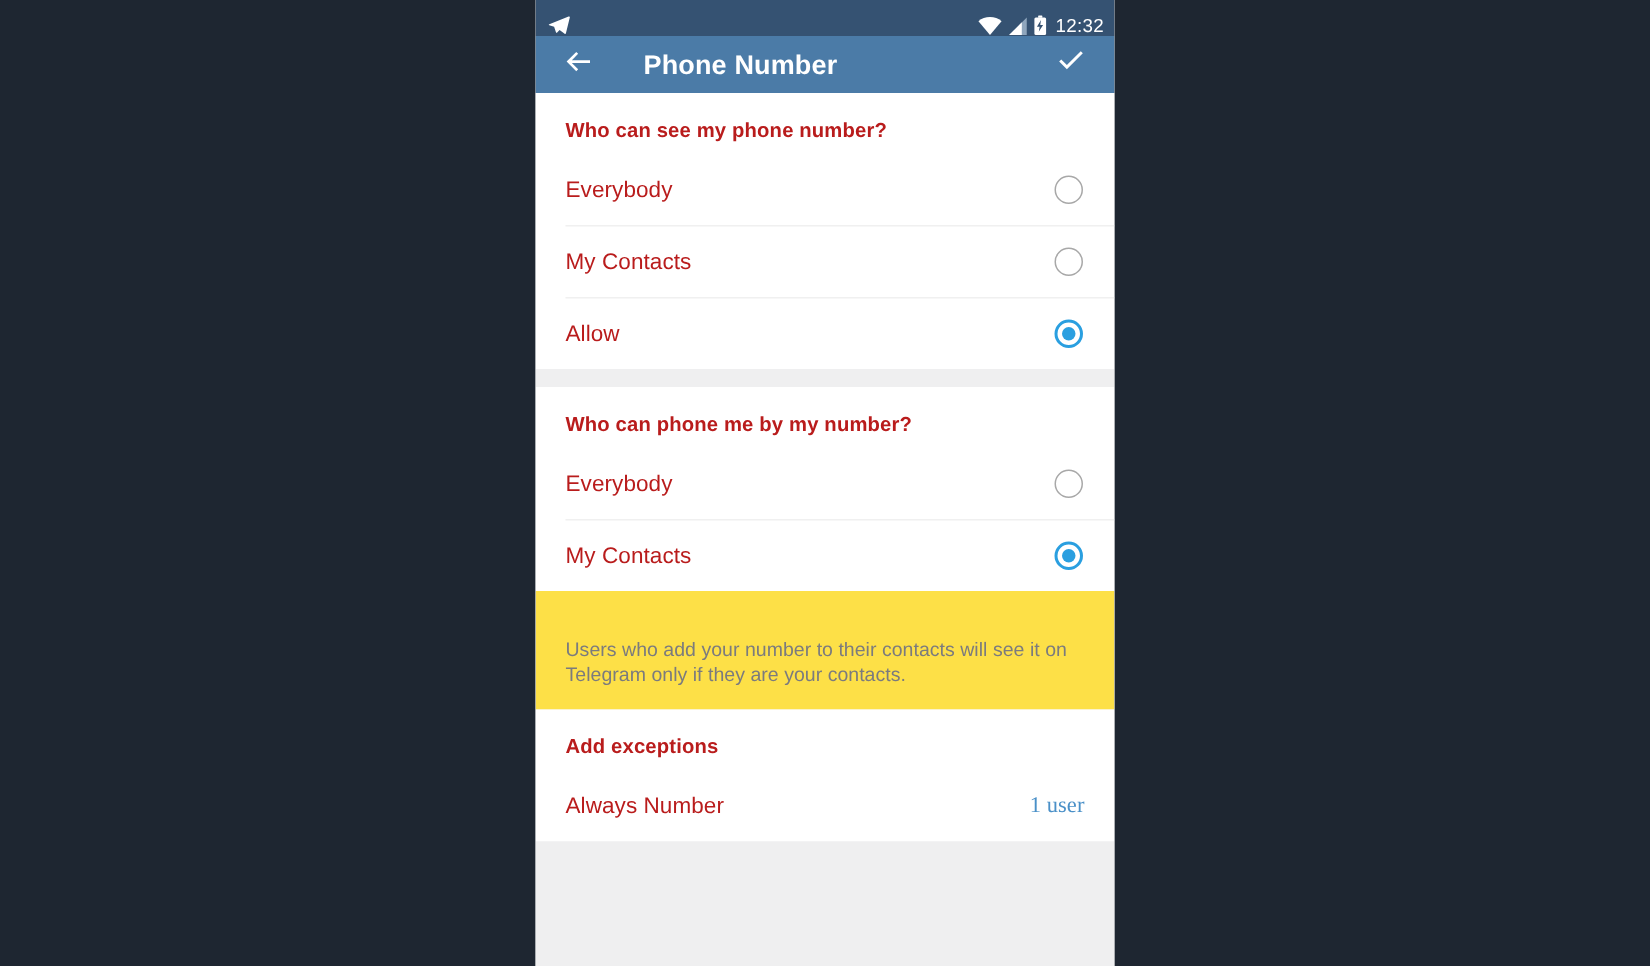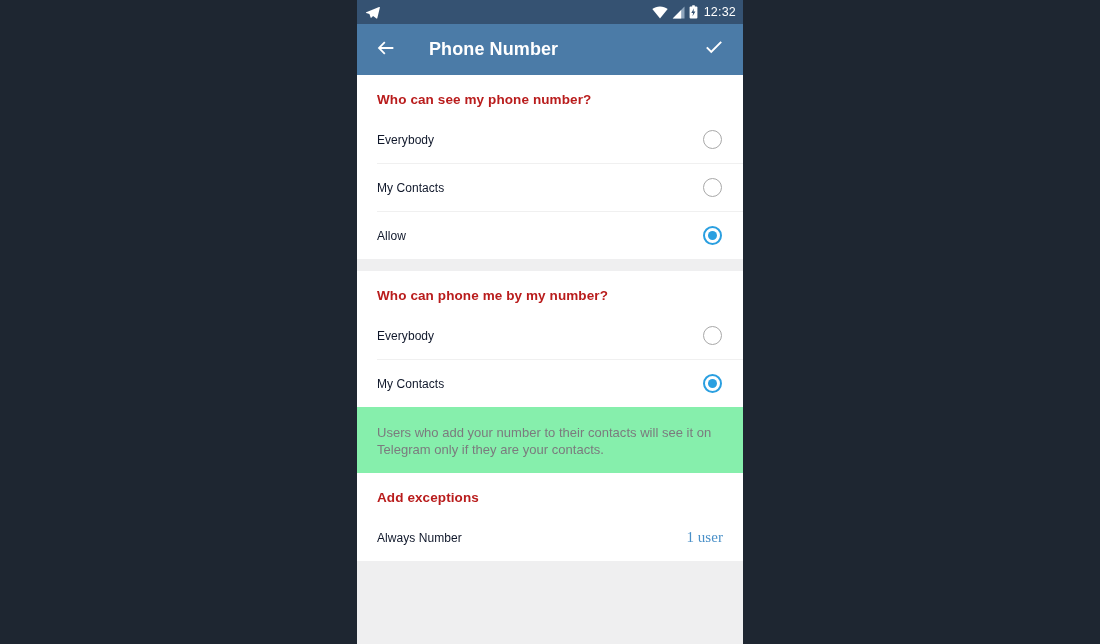--- a/index.html
+++ b/index.html
@@ -29,21 +29,21 @@
     overflow: hidden;
     display: flex;
     flex-direction: column;
   }
 
   
   .status-bar {
     height: 24px;
     background: #355272;
     display: flex;
-    align-items: center;
+    align-items: flex-end;
     padding: 0 7px 0 8px;
     flex: 0 0 auto;
     box-sizing: border-box;
   }
   .status-left {
     display: flex;
     align-items: center;
     gap: 5px;
   }
   .status-spacer { flex: 1 1 auto; }
@@ -56,21 +56,21 @@
     color: #ffffff;
     font-size: 12.5px;
     letter-spacing: 0.2px;
     font-weight: 400;
     margin-left: 2px;
   }
   .sb-icon { display: block; }
 
   
   .app-bar {
-    height: 51px;
+    height: 38px;
     background: #4b7ba7;
     display: flex;
     align-items: center;
     padding: 0 14px 0 14px;
     flex: 0 0 auto;
     box-sizing: border-box;
   }
   .app-bar-back {
     width: 30px;
     height: 30px;
@@ -122,22 +122,22 @@
   .opt-row {
     height: 47px;
     display: flex;
     align-items: center;
     padding: 0 20px 0 20px;
     position: relative;
     cursor: pointer;
     box-sizing: border-box;
   }
   .opt-label {
-    color: #0f172a;
-    font-size: 12px;
+    color: #b91c1c;
+    font-size: 15px;
     flex: 1 1 auto;
     letter-spacing: 0.05px;
   }
   .opt-value {
     color: #4a90c8;
     font-size: 15px;
     letter-spacing: 0.05px;
     font-family: Liberation Serif, serif;
   }
   .row-divider {
@@ -170,25 +170,25 @@
     width: 9px;
     height: 9px;
     margin-left: -4.5px;
     margin-top: -4.5px;
     border-radius: 50%;
     background: #2a9fe0;
   }
 
   
   .hint {
-    background: #86efac;
+    background: #fde047;
     color: #7b7b7e;
     font-size: 13px;
     line-height: 17px;
-    padding: 17px 20px 15px 20px;
+    padding: 30px 20px 15px 20px;
     letter-spacing: 0.02px;
   }
   .tail-fill {
     background: #efeff0;
     height: 100%;
   }
 </style>
 </head>
 <body>
 

